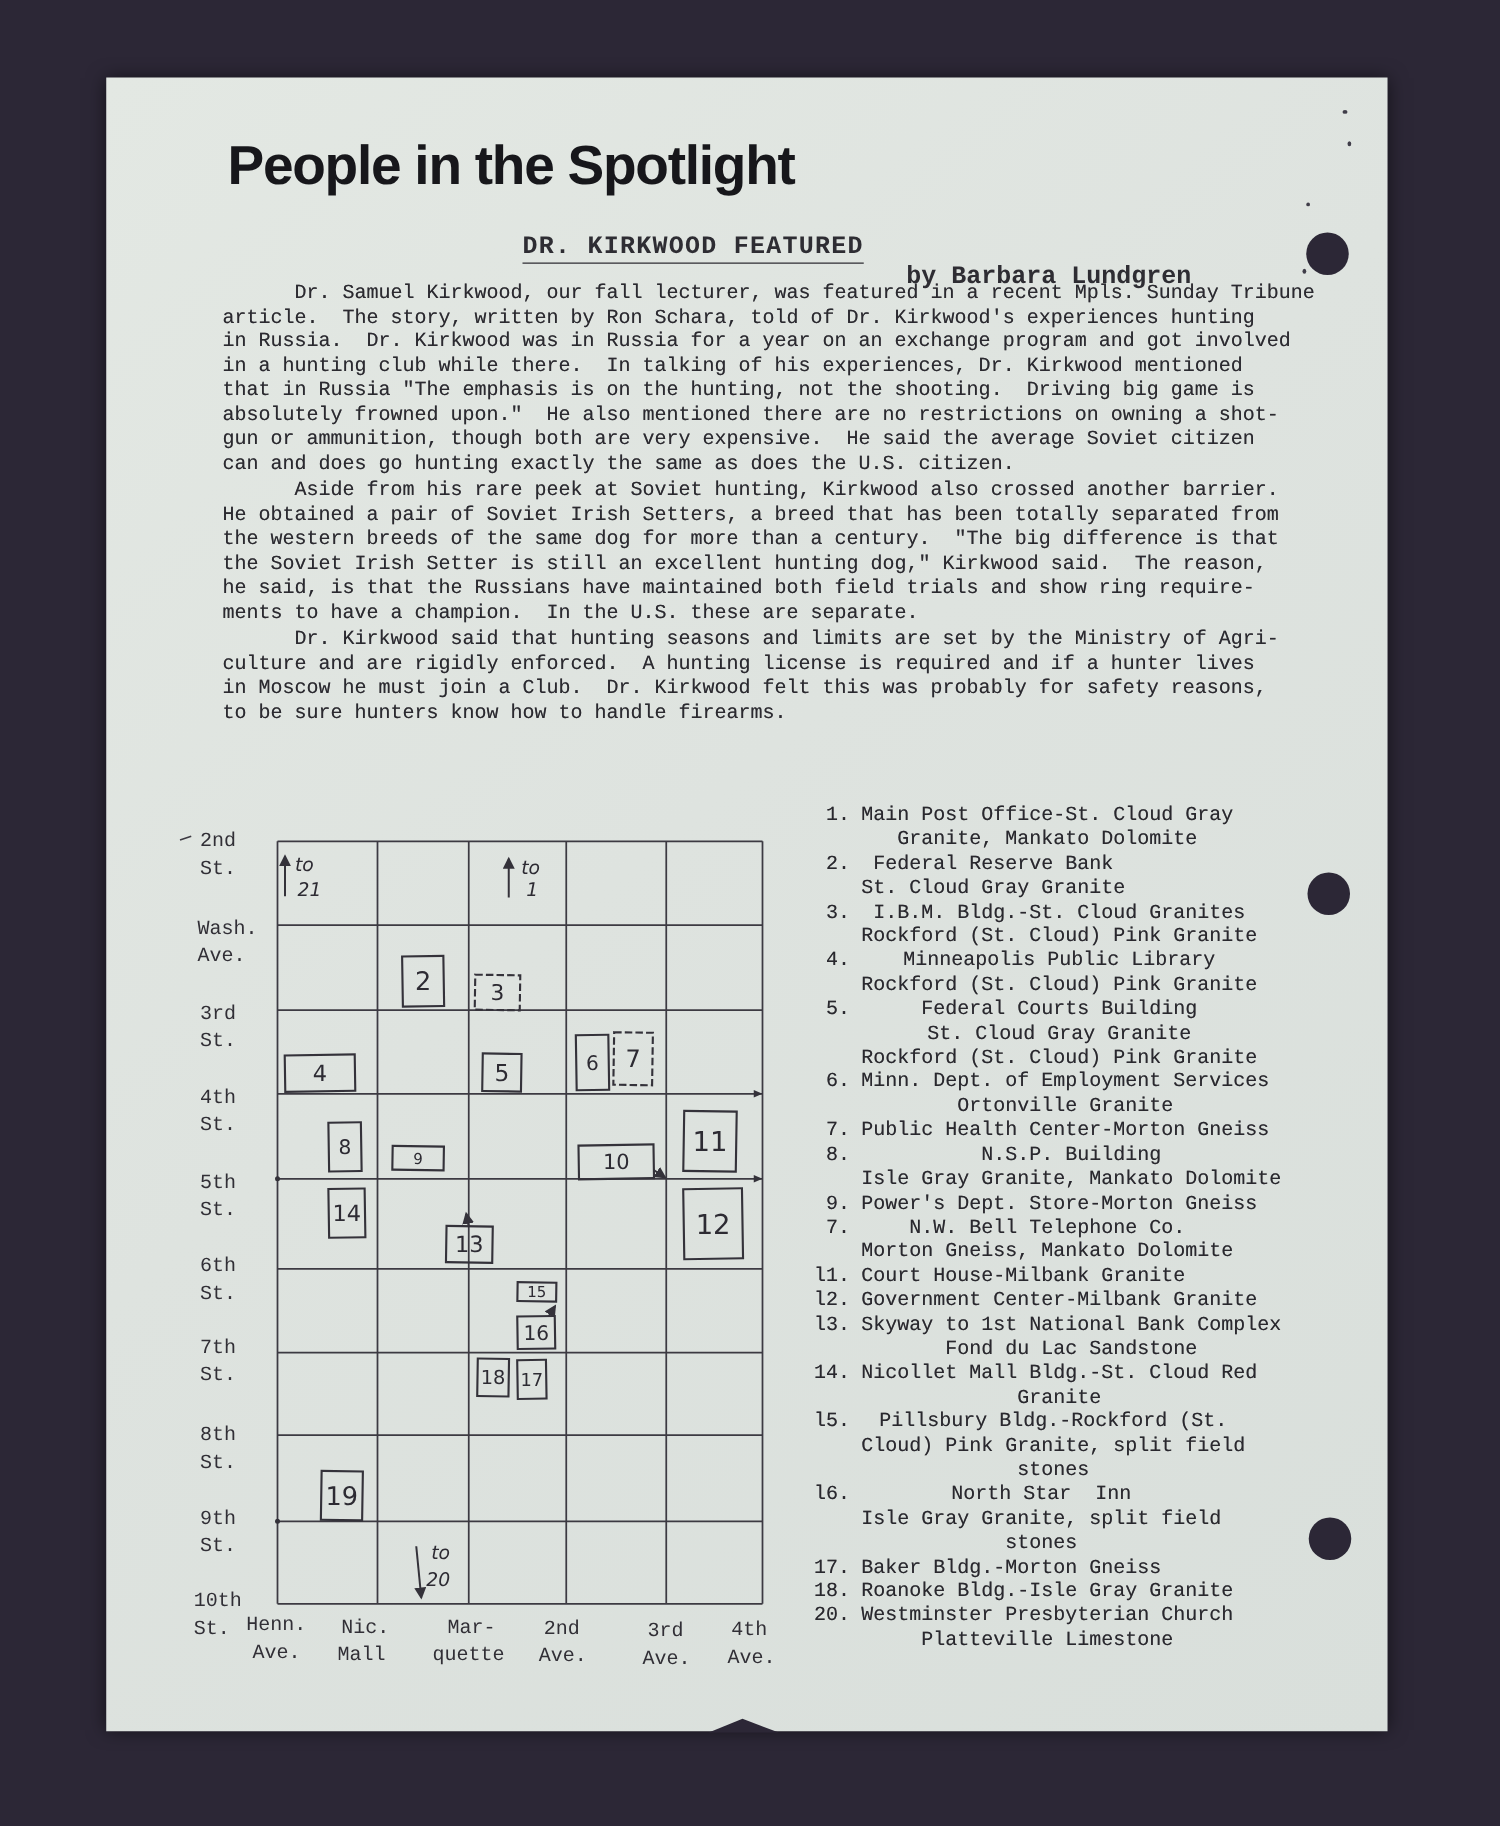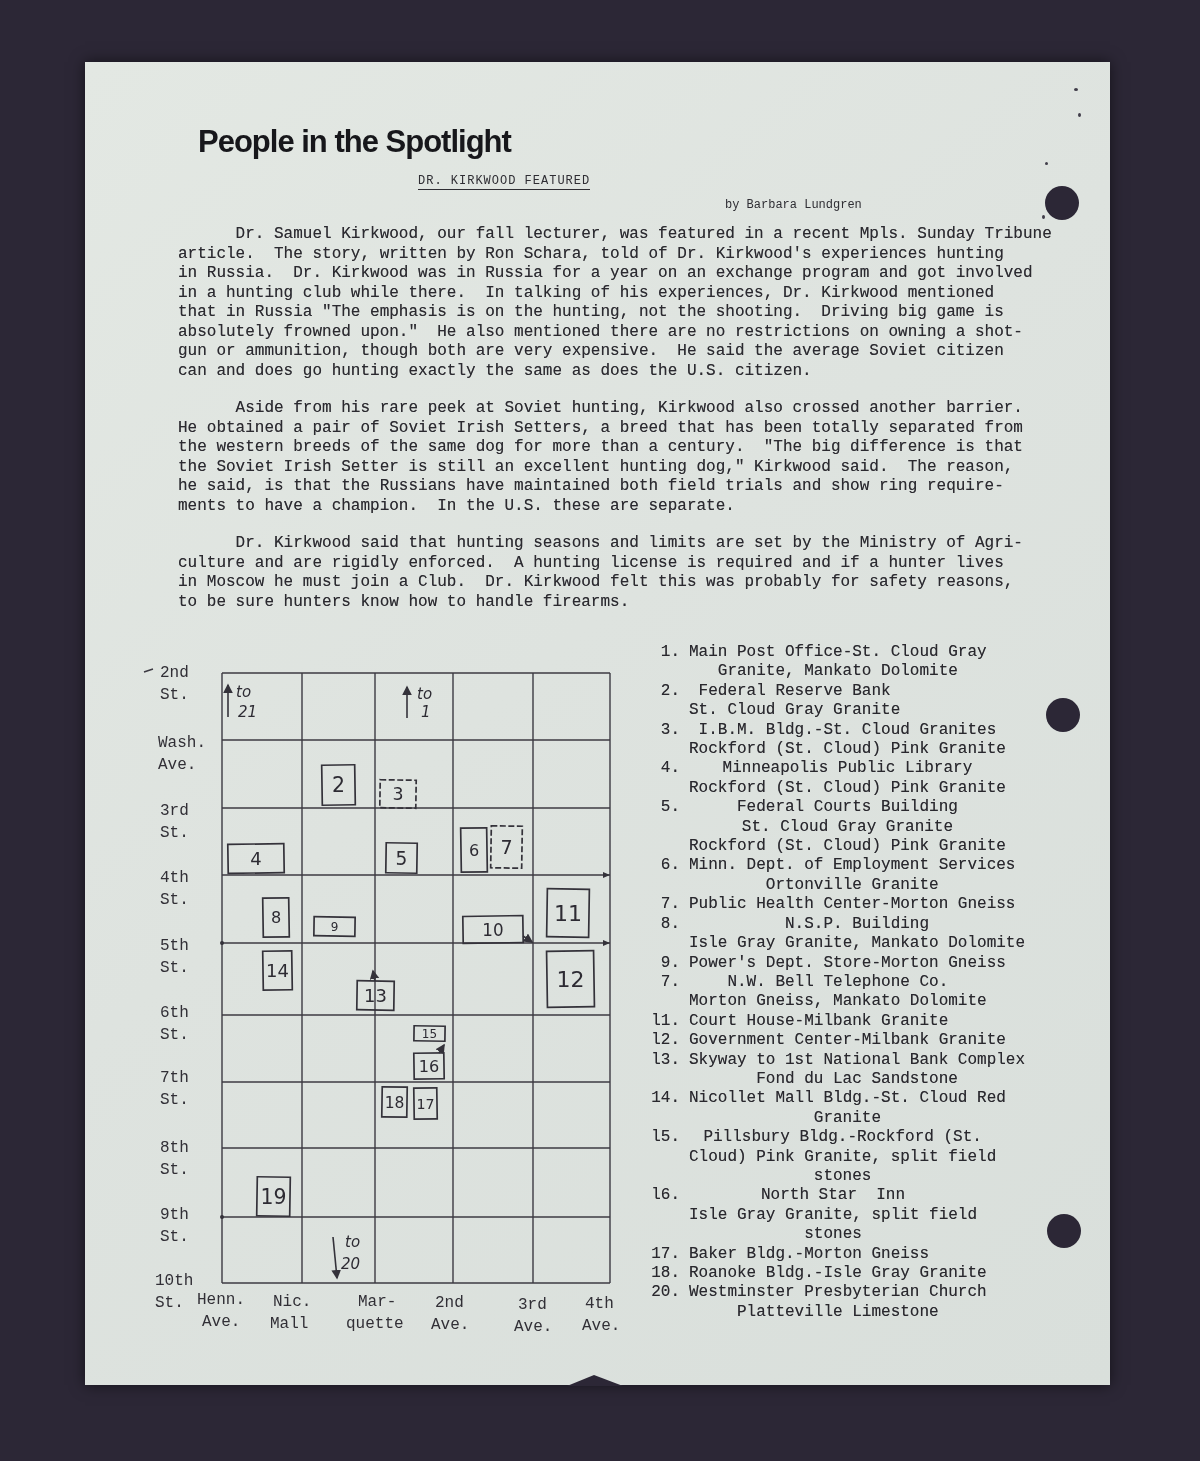--- a/index.html
+++ b/index.html
@@ -1,31 +1,31 @@
 <!DOCTYPE html>
 <html><head>
 <meta charset="utf-8">
 <style>
   html,body{margin:0;padding:0;background:#2c2736;}
   .canvas{position:relative;width:1200px;height:1461px;background:#2c2736;overflow:hidden;
           font-family:"Liberation Mono","DejaVu Sans Mono",monospace;}
   .page{position:absolute;left:85px;top:62px;width:1025px;height:1323px;
         background:linear-gradient(140deg,#e3e8e3 0%,#dee3df 45%,#d9dfdb 100%);
         box-shadow:0 0 14px rgba(0,0,0,.55);}
-  .title{position:absolute;left:97px;top:46px;margin:16px;
+  .title{position:absolute;left:97px;top:46px;margin:0;
          font-family:"Liberation Sans","DejaVu Sans",sans-serif;
-         font-weight:700;font-size:31px;letter-spacing:-1px;color:#17171b;}
-  .subtitle{position:absolute;left:0;top:112px;width:100%;height:24px;
-            font-size:12px;color:#2e2d33;}
+         font-weight:700;font-size:44px;letter-spacing:-1px;color:#17171b;}
+  .subtitle{position:absolute;left:0;top:124px;width:100%;height:24px;
+            font-size:20px;color:#2e2d33;font-weight:bold;}
   .art-title{position:absolute;left:333px;letter-spacing:1px;
              border-bottom:1.6px solid #2e2d33;padding-bottom:1px;}
   .byline{position:absolute;left:640px;margin-top:24px;}
   .paras{position:absolute;left:93px;top:163px;font-size:16px;line-height:19.5px;
          color:#2b2a30;white-space:pre;text-shadow:0 0 .5px rgba(43,42,48,.55);}
-  .para + .para{margin-top:18px;}
+  .para + .para{margin-top:2px;}
   .legend{position:absolute;left:558px;top:581px;font-size:16px;line-height:19.4px;
           color:#29282e;text-shadow:0 0 .5px rgba(41,40,46,.5);}
   .lrow{display:flex;}
   .lnum{width:37px;text-align:right;white-space:pre;flex:none;}
   .ltxt{margin-left:9px;white-space:pre;text-align:center;}
   .map{position:absolute;left:55px;top:593px;width:510px;height:700px;}
   .gl{stroke:#3c3a42;stroke-width:1.4;fill:none;}
   .bx{stroke:#34323a;stroke-width:1.7;fill:none;}
   .bx.dash{stroke-dasharray:6 2.5;}
   .mt{font-family:"Liberation Mono","DejaVu Sans Mono",monospace;font-size:16px;fill:#312f36;}

